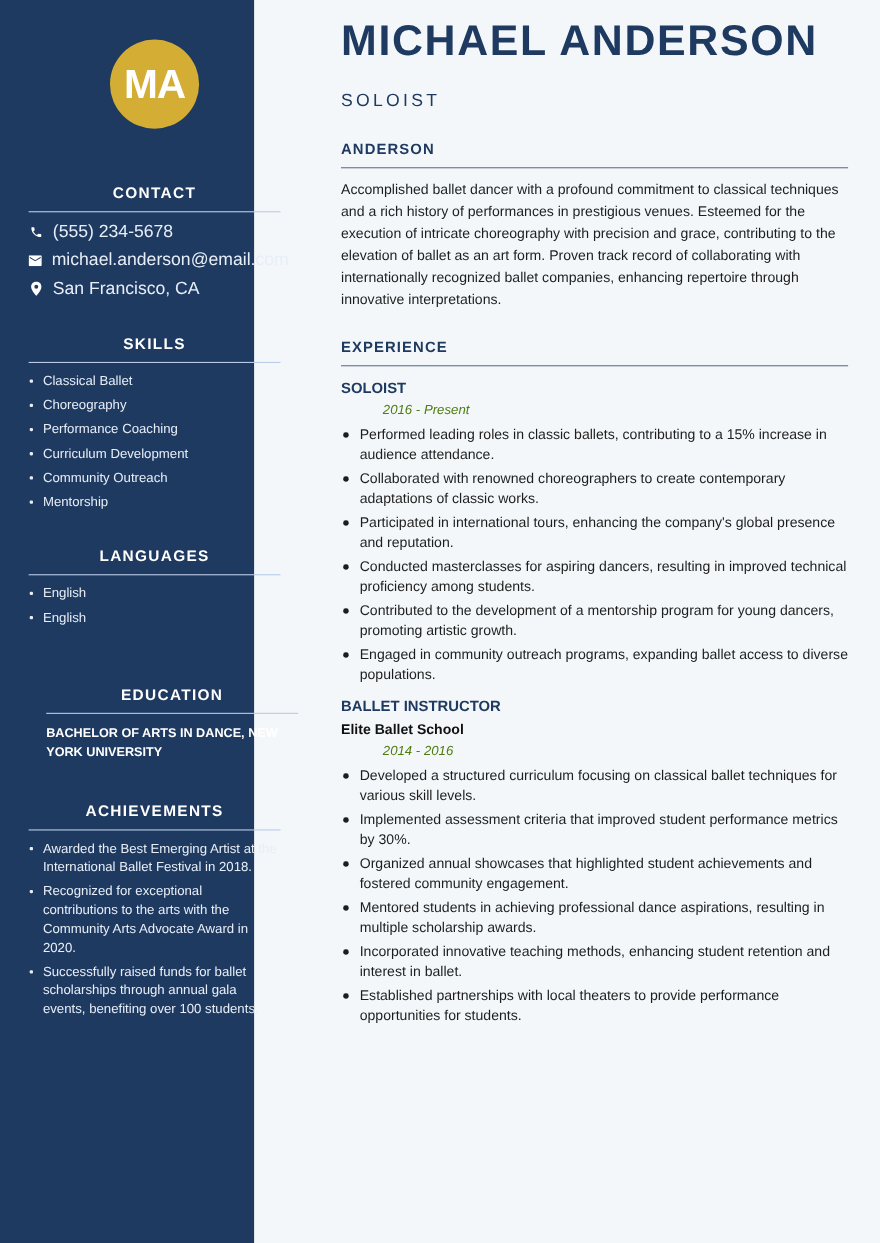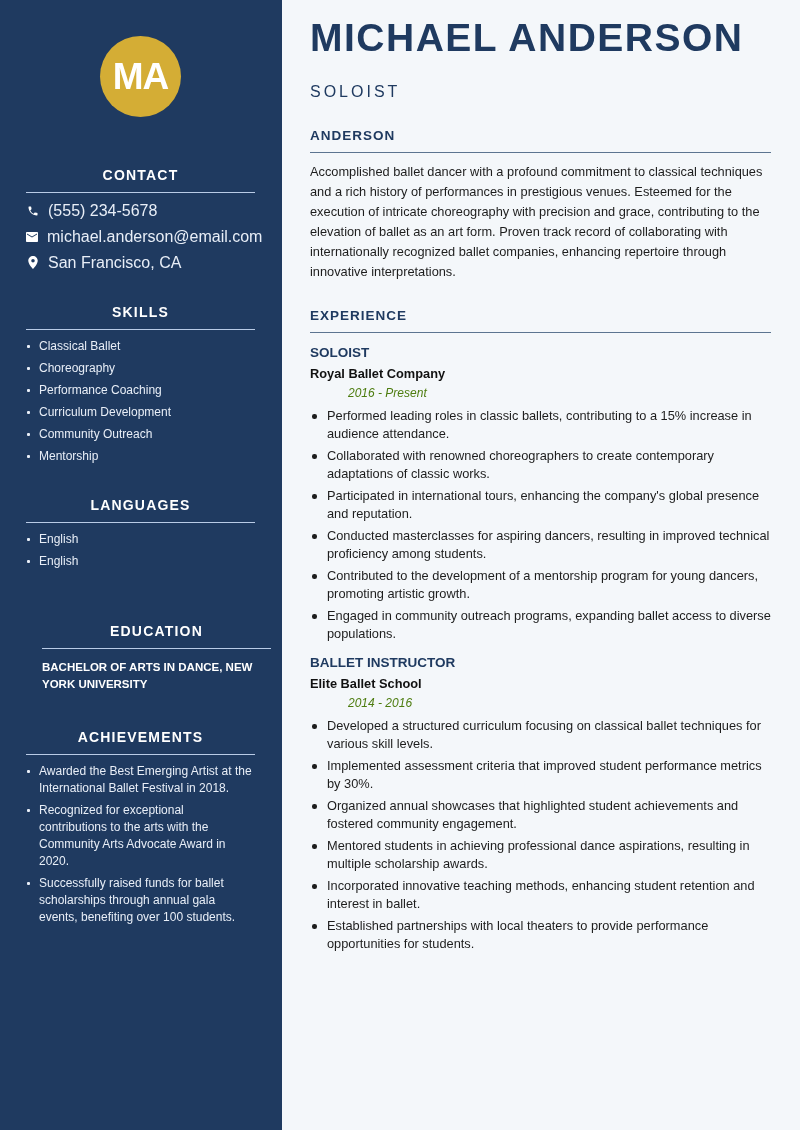--- a/index.html
+++ b/index.html
@@ -1,18 +1,18 @@
 <!DOCTYPE html>
 <html><head>
 <meta charset="utf-8">
 <style>
   * { box-sizing: border-box; margin: 0; padding: 0; }
   html, body { width: 800px; height: 1130px; }
   body { font-family: "Liberation Sans", "DejaVu Sans", sans-serif; background: #f4f7fa; position: relative; overflow: hidden; }
-  .sidebar { position: absolute; left: 0; top: 0; width: 282px; height: 1130px; background: #1f3a60; color: #ffffff; padding: 0 26px; }
+  .sidebar { position: absolute; left: 0; top: 0; width: 231px; height: 1130px; background: #1f3a60; color: #ffffff; padding: 0 26px; }
   .avatar { position: absolute; left: 100px; top: 36px; width: 81px; height: 81px; border-radius: 50%; background: #d4ad35; color: #fff; font-weight: bold; font-size: 37px; display: flex; align-items: center; justify-content: center; letter-spacing: -1px; }
   .side-section { position: absolute; left: 26px; width: 229px; }
   .side-heading { font-size: 14px; font-weight: bold; letter-spacing: 1.2px; color: #ffffff; padding-bottom: 9px; border-bottom: 1.5px solid #b9cbe6; text-align: center; }
   .contact-row { display: flex; align-items: center; font-size: 16px; color: #e8eef7; margin-top: 9px; height: 17px; }
   .contact-row:first-of-type { margin-top: 10px; }
   .contact-icon { width: 13px; height: 13px; margin-right: 9px; display: inline-flex; align-items: center; justify-content: center; }
   .side-list { list-style: none; margin-top: 8px; }
   .side-list li { position: relative; padding-left: 13px; font-size: 12px; color: #e8eef7; line-height: 17px; margin-bottom: 5px; }
   .side-list li::before { content: ""; position: absolute; left: 1px; top: 7px; width: 3px; height: 3px; background: #e8eef7; border-radius: 1px; }
   .edu { margin-top: 10px; font-size: 11.5px; font-weight: bold; line-height: 17px; color: #ffffff; }
@@ -108,21 +108,20 @@
   <section class="main-section" style="top:128px;">
     <div class="main-heading">ANDERSON</div>
     <p class="profile-text">Accomplished ballet dancer with a profound commitment to classical techniques and a rich history of performances in prestigious venues. Esteemed for the execution of intricate choreography with precision and grace, contributing to the elevation of ballet as an art form. Proven track record of collaborating with internationally recognized ballet companies, enhancing repertoire through innovative interpretations.</p>
   </section>
 
   <section class="main-section" style="top:308px;">
     <div class="main-heading">EXPERIENCE</div>
 
     <div>
       <div class="job-title">SOLOIST</div>
-      <div class="company">Royal Ballet Company</div>
       <div class="dates">2016 - Present</div>
       <ul class="bullets">
         <li>Performed leading roles in classic ballets, contributing to a 15% increase in audience attendance.</li>
         <li>Collaborated with renowned choreographers to create contemporary adaptations of classic works.</li>
         <li>Participated in international tours, enhancing the company's global presence and reputation.</li>
         <li>Conducted masterclasses for aspiring dancers, resulting in improved technical proficiency among students.</li>
         <li>Contributed to the development of a mentorship program for young dancers, promoting artistic growth.</li>
         <li>Engaged in community outreach programs, expanding ballet access to diverse populations.</li>
       </ul>
     </div>

